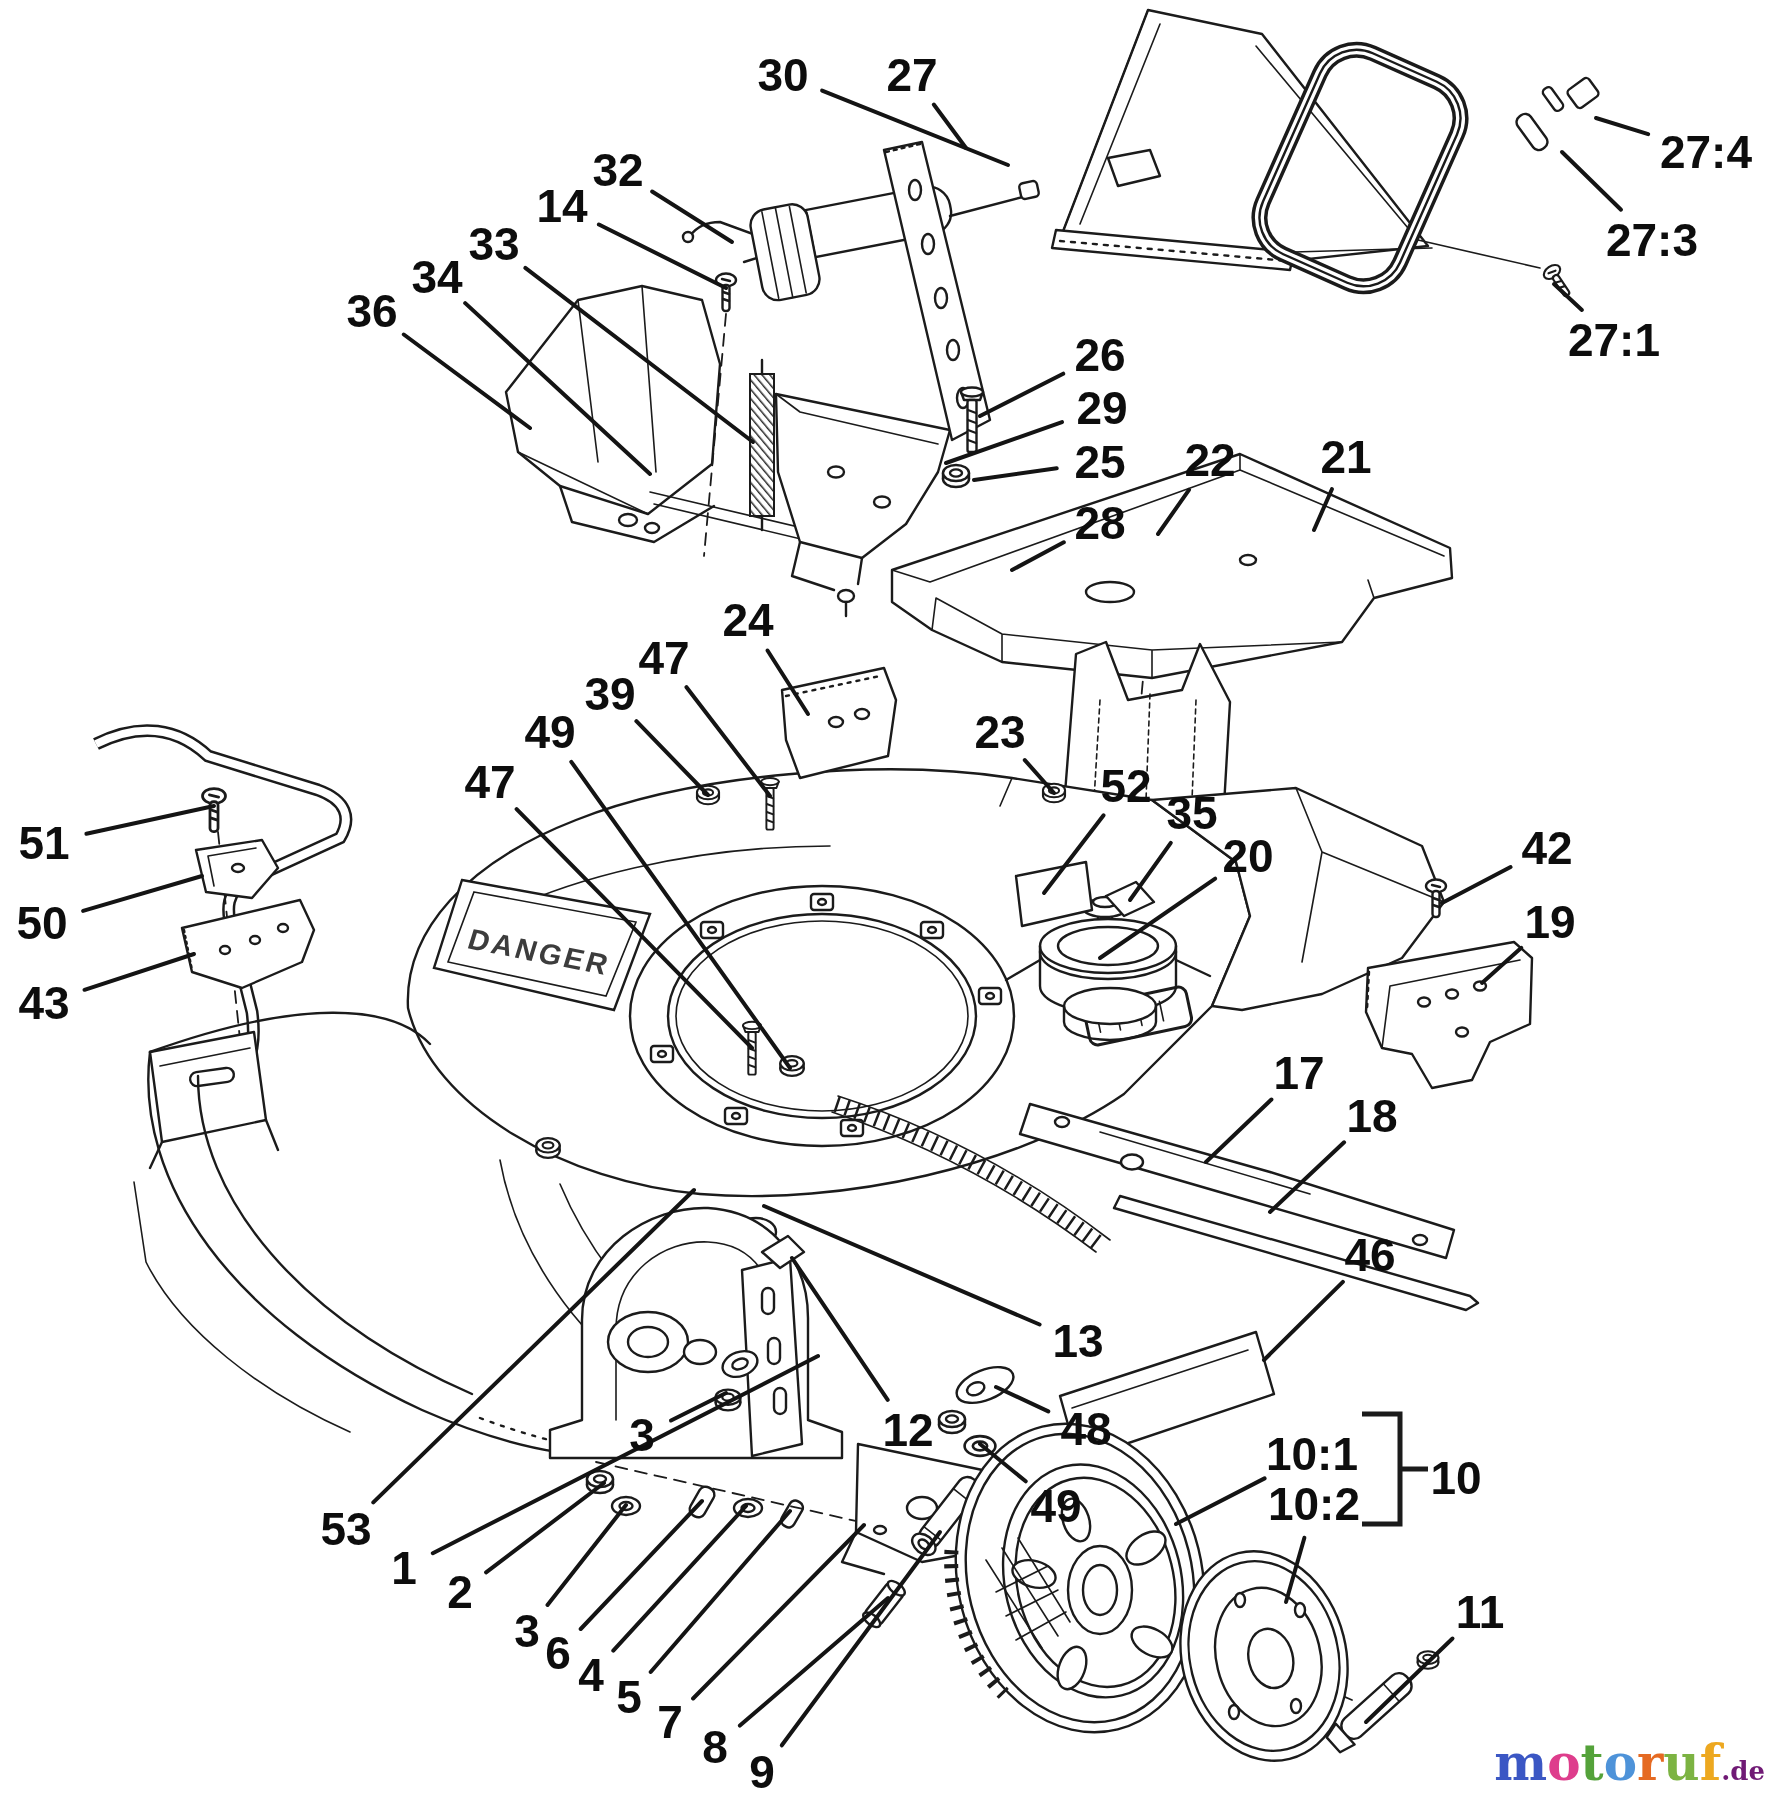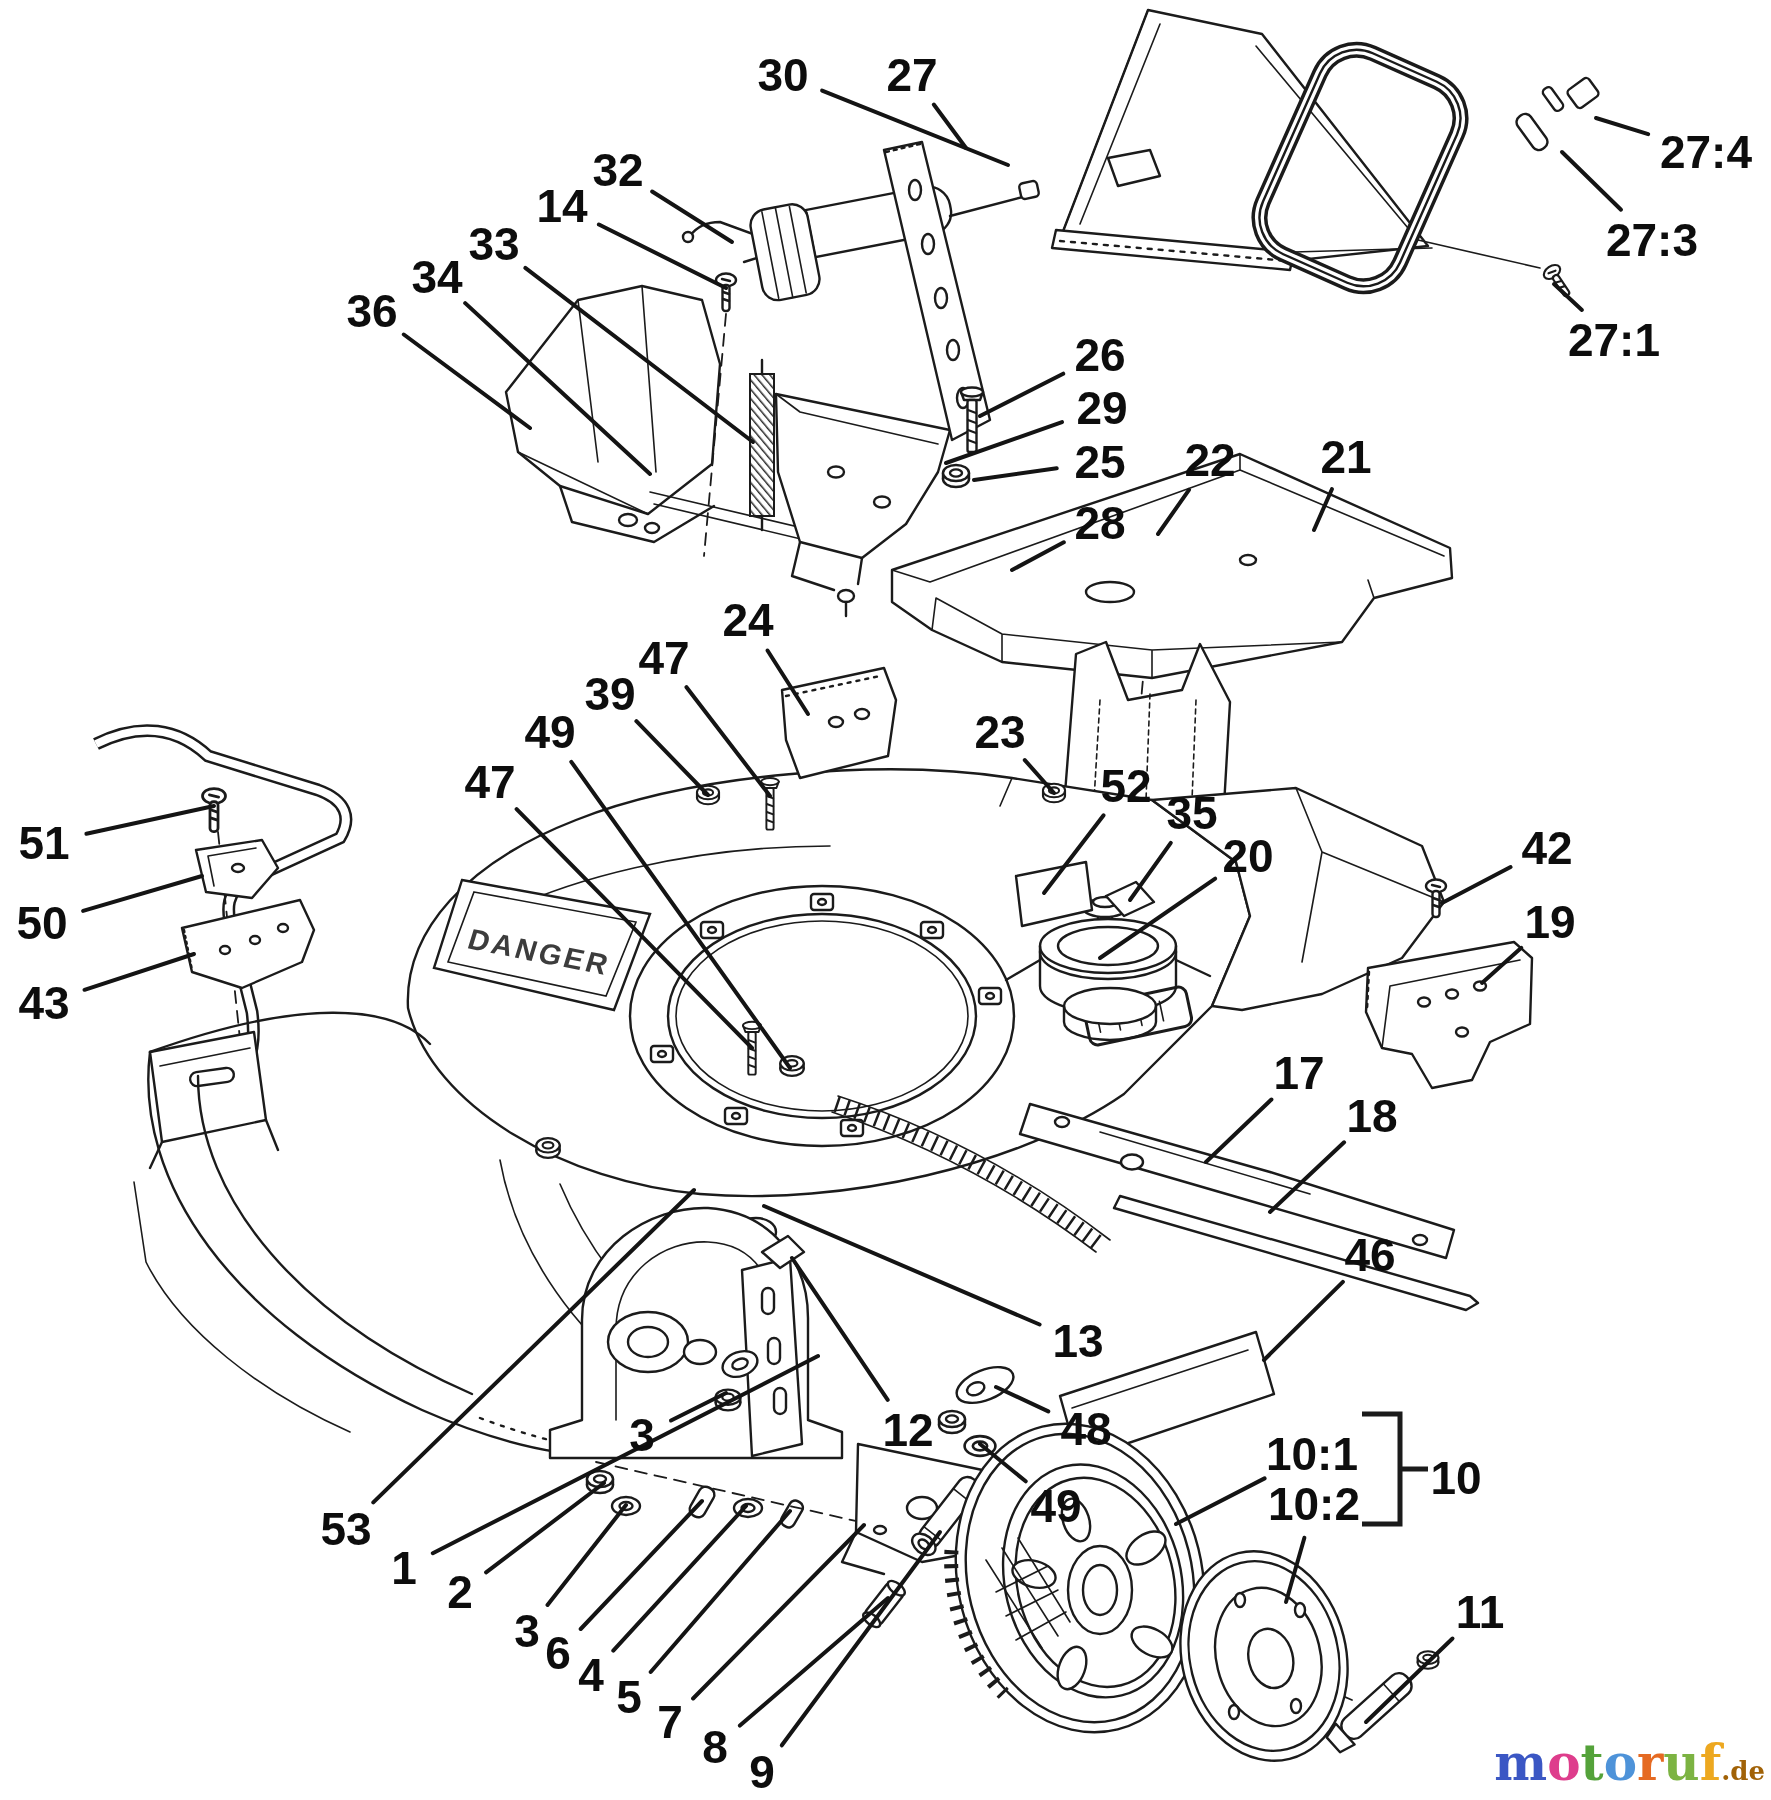--- a/index.html
+++ b/index.html
@@ -8,21 +8,21 @@
   svg{position:absolute;left:0;top:0;}
   .fw{fill:#fff;stroke:#1b1b1b;stroke-width:2.4;stroke-linejoin:round;}
   .ln{fill:none;stroke:#1b1b1b;stroke-width:2.4;stroke-linejoin:round;stroke-linecap:round;}
   .thin{stroke-width:1.6;}
   .dash{stroke-dasharray:12 8;stroke-width:1.8;}
   .leader{stroke:#141414;stroke-width:4;stroke-linecap:round;}
   .callout{font:bold 46px "Liberation Sans",sans-serif;fill:#0d0d0d;text-anchor:middle;dominant-baseline:central;}
   .decaltext{font:bold 29px "Liberation Sans",sans-serif;letter-spacing:3px;fill:#3c3c3c;}
   .logo{position:absolute;right:6px;bottom:8px;font:bold 50px "DejaVu Serif",serif;white-space:nowrap;}
   .logo .lt{display:inline-block;}
-  .logo-suffix{font:bold 26px "DejaVu Serif",serif;color:#a16207;}
+  .logo-suffix{font:bold 26px "DejaVu Serif",serif;color:#701a75;}
 </style>
 </head>
 <body>
 
 <div class="canvas">
 <svg width="1771" height="1800" viewBox="0 0 1771 1800">
   <defs>
     <pattern id="h2" width="6" height="6" patternUnits="userSpaceOnUse" patternTransform="rotate(-40)">
       <rect width="6" height="6" fill="#fff"></rect>
           <line x1="0" y1="0" x2="0" y2="6" stroke="#2a2a2a" stroke-width="3"></line>

